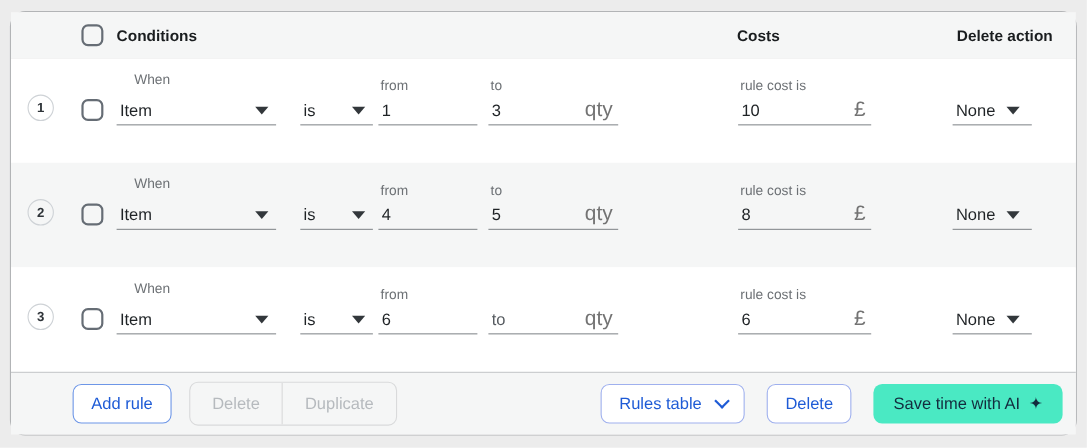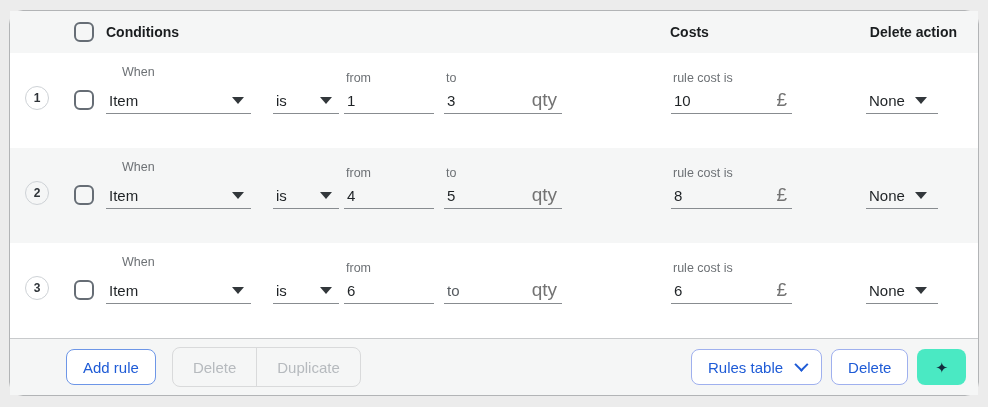--- a/index.html
+++ b/index.html
@@ -88,21 +88,21 @@
   .sel-label{color:#9aa0a5;font-size:15px;margin-left:19px;}
   .seg{
     display:inline-flex;margin-left:16px;height:38px;
     border:1px solid #d9dadb;border-radius:8px;overflow:hidden;background:transparent;
   }
   .seg .segbtn{
     display:inline-flex;align-items:center;justify-content:center;
     font-size:15px;color:#b6babe;padding:0 20px;cursor:default;background:transparent;
   }
   .seg .segbtn + .segbtn{border-left:1px solid #d9dadb;}
-  .rightgrp{margin-left:auto;display:flex;align-items:center;gap:9px;}
+  .rightgrp{margin-left:auto;display:flex;align-items:center;gap:20px;}
   .btn-outline{color:#1e5bd6;border:1px solid #9fb0ee;font-weight:500;}
   .btn-rules{gap:12px;}
   .chev{
     width:8px;height:8px;border-right:2px solid #1e5bd6;border-bottom:2px solid #1e5bd6;
     transform:rotate(45deg) translateY(-2px);flex:none;margin-top:-3px;
   }
   .btn-ai{
     background:#4ae9c3;color:#132c3e;border:none;font-weight:500;padding:0 18px;gap:8px;
   }
   .sparkle{font-size:15px;line-height:1;}
@@ -263,18 +263,19 @@
       <div class="segbtn">Delete</div>
       <div class="segbtn">Duplicate</div>
     </div>
     <div class="rightgrp">
       <button class="btn btn-outline btn-rules">
         <span>Rules table</span>
         <span class="chev"></span>
       </button>
       <button class="btn btn-outline">Delete</button>
       <button class="btn btn-ai">
+        <span>Save time with AI</span>
         <span class="sparkle">✦</span>
       </button>
     </div>
   </div>
 
 </div>
 
 </body></html>

